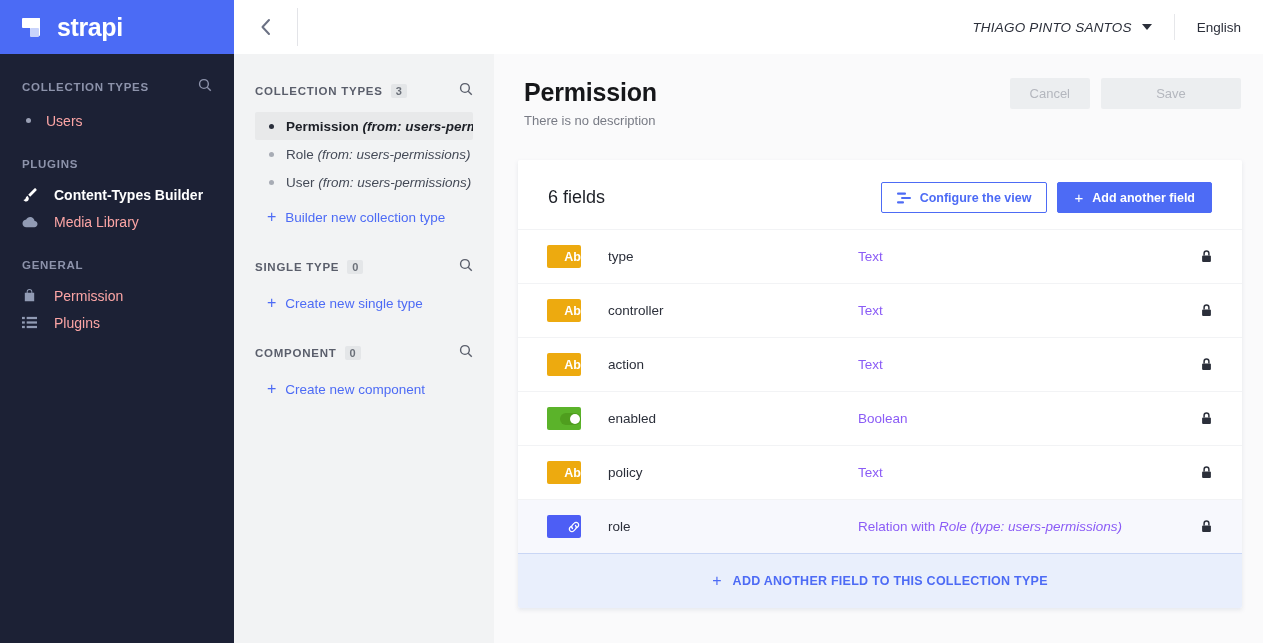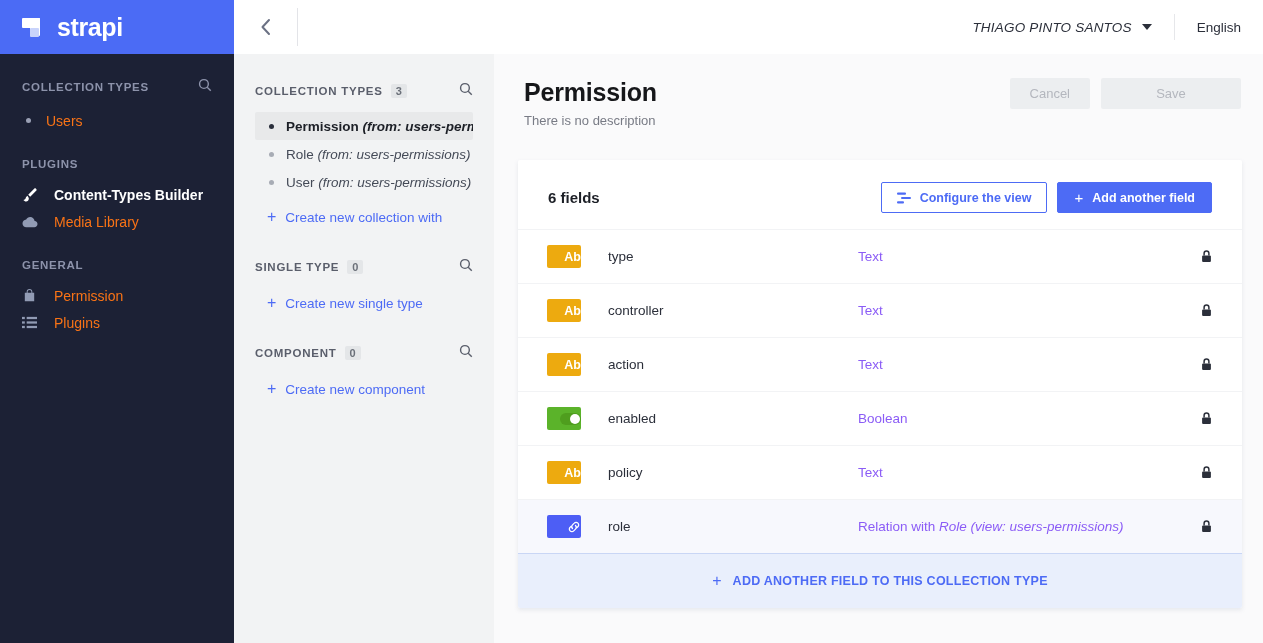--- a/index.html
+++ b/index.html
@@ -42,21 +42,21 @@
   .side-head {
     display: flex; align-items: center; justify-content: space-between;
     margin-top: 24px; margin-bottom: 11px;
   }
   .side-head-label {
     color: #8d93ab; font-size: 11.5px; font-weight: 700; letter-spacing: 0.7px;
   }
   .side-search { cursor: pointer; }
   .side-item {
     display: flex; align-items: center; height: 27px;
-    color: #f97316; font-size: 14px; cursor: pointer;
+    color: #fca5a5; font-size: 14px; cursor: pointer;
   }
   .side-item.bullet-item { padding-left: 4px; }
   .bullet { width: 5px; height: 5px; border-radius: 50%; background: #9aa0b5; margin-right: 15px; flex: 0 0 5px; }
   .side-item .ico { width: 20px; margin-right: 12px; display: flex; align-items: center; justify-content: flex-start; }
   .side-item.active { color: #ffffff; font-weight: 700; }
   .side-item.active .ico svg path,
   .side-item.active .ico svg rect { fill: #ffffff; }
 
   
   .ct-panel {
@@ -132,21 +132,21 @@
     margin: 32px 21px 0 24px;
     background: #ffffff;
     border-radius: 2px;
     box-shadow: 0 2px 4px rgba(227,229,235,0.9);
     overflow: hidden;
   }
   .card-head {
     display: flex; align-items: center; justify-content: space-between;
     padding: 22px 30px 16px 30px;
   }
-  .card-title { font-size: 15px; font-weight: 700; color: #1c1f26; }
+  .card-title { font-size: 18px; font-weight: 400; color: #1c1f26; }
   .card-actions { display: flex; gap: 10px; }
   .btn-outline {
     display: flex; align-items: center; height: 31px; padding: 0 15px;
     border: 1px solid #4d6bf5; border-radius: 2px; background: #fff;
     color: #4d6bf5; font-size: 12.5px; font-weight: 600; cursor: pointer;
     font-family: inherit;
   }
   .btn-outline .cfg-ico { margin-right: 9px; display: flex; }
   .btn-primary {
     display: flex; align-items: center; height: 31px; padding: 0 16px;
@@ -306,21 +306,21 @@
           <em>(from: users-permissions)</em>
       </div>
       <div class="ct-row">
         <span class="dot"></span>
         <span>User</span>
         <em>&nbsp;</em>
           <em>(from: users-permissions)</em>
       </div>
       <div class="ct-create">
         <span class="plus">+</span>
-        <span>Create new collection with</span>
+        <span>Builder new collection type</span>
       </div>
 
       <div class="ct-gap"></div>
 
       <div class="ct-sect-head">
         <span class="ct-sect-left">
           <span class="ct-sect-label">SINGLE TYPE</span>
           <span class="ct-count">0</span>
         </span>
         <span class="side-search">
@@ -474,21 +474,21 @@
       </div>
 
       <div class="field-row highlight">
         <span class="f-icon relation">
           <svg width="14" height="14" viewBox="0 0 16 16">
               <path d="M6.3 9.7a2.9 2.9 0 010-4.1l2-2a2.9 2.9 0 114.1 4.1l-1 1" fill="none" stroke="#fff" stroke-width="1.5" stroke-linecap="round"></path>
               <path d="M9.7 6.3a2.9 2.9 0 010 4.1l-2 2a2.9 2.9 0 11-4.1-4.1l1-1" fill="none" stroke="#fff" stroke-width="1.5" stroke-linecap="round"></path>
             </svg>
         </span>
         <span class="f-name">role</span>
-        <span class="f-type"><span>Relation with </span><em>Role (view: users-permissions)</em></span>
+        <span class="f-type"><span>Relation with </span><em>Role (type: users-permissions)</em></span>
         <span class="f-lock">
           <svg width="11" height="13" viewBox="0 0 11 13">
               <rect x="1.1" y="5.4" width="8.8" height="6.6" rx="1" fill="#2b2f3a"></rect>
               <path d="M3.1 5.4V3.5a2.4 2.4 0 014.8 0v1.9" fill="none" stroke="#2b2f3a" stroke-width="1.5"></path>
             </svg>
         </span>
       </div>
 
       <div class="card-footer">
         <span class="plus">+</span>

